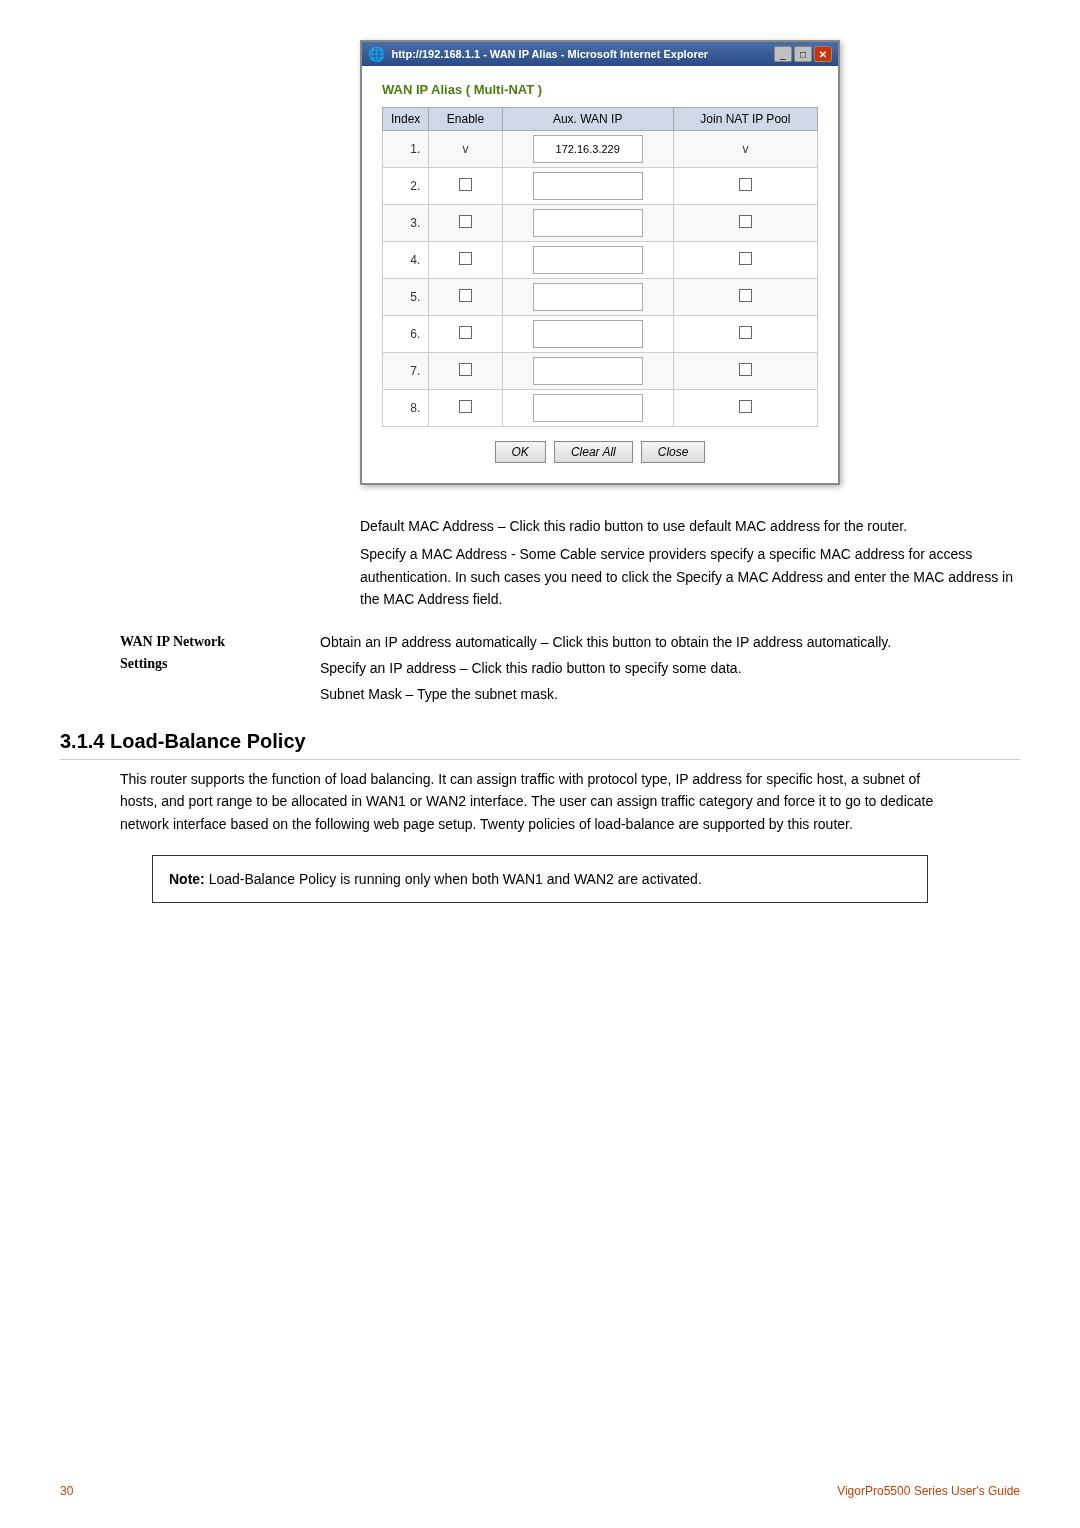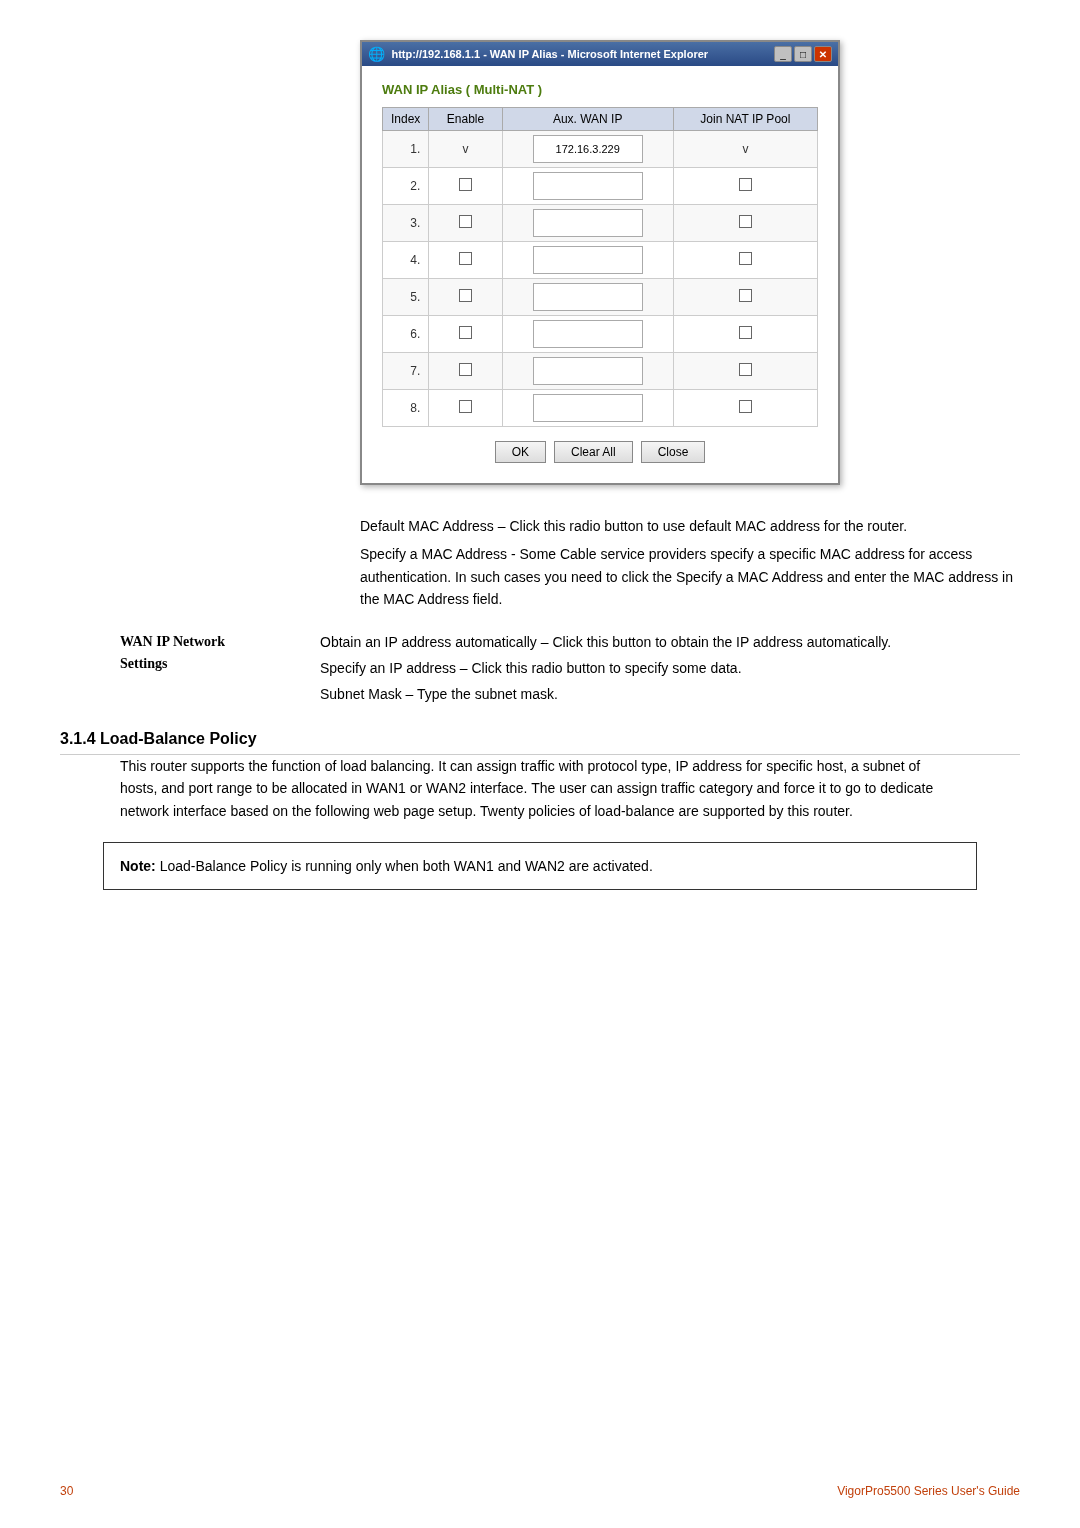--- a/index.html
+++ b/index.html
@@ -171,20 +171,21 @@
       margin-top: 10px;
     }
 
     .dialog-btn {
       padding: 3px 16px;
       border: 1px solid #888;
       background: linear-gradient(to bottom, #f5f5f5, #ddd);
       font-size: 12px;
       cursor: pointer;
       border-radius: 0;
+      font-style: italic;
     }
 
     
     .doc-section {
       margin-left: 300px;
       margin-bottom: 20px;
       line-height: 1.6;
       font-size: 14px;
     }
 
@@ -214,40 +215,40 @@
       font-size: 14px;
       line-height: 1.6;
     }
 
     .two-col-content p {
       margin-bottom: 4px;
     }
 
     
     .section-heading {
-      font-size: 16px;
+      font-size: 20px;
       font-weight: bold;
       color: #000;
-      margin-bottom: 0;
+      margin-bottom: 8px;
       border-bottom: 1px solid #ccc;
       padding-bottom: 6px;
     }
 
     
     .body-para {
       margin-left: 60px;
       margin-right: 60px;
       margin-bottom: 16px;
       font-size: 14px;
       line-height: 1.6;
     }
 
     
     .note-box {
-      margin: 20px 43px;
+      margin: 20px 92px;
       border: 1px solid #333;
       padding: 12px 16px;
       font-size: 14px;
       line-height: 1.6;
       background: #fff;
     }
 
     .note-box .note-label {
       font-weight: bold;
     }

